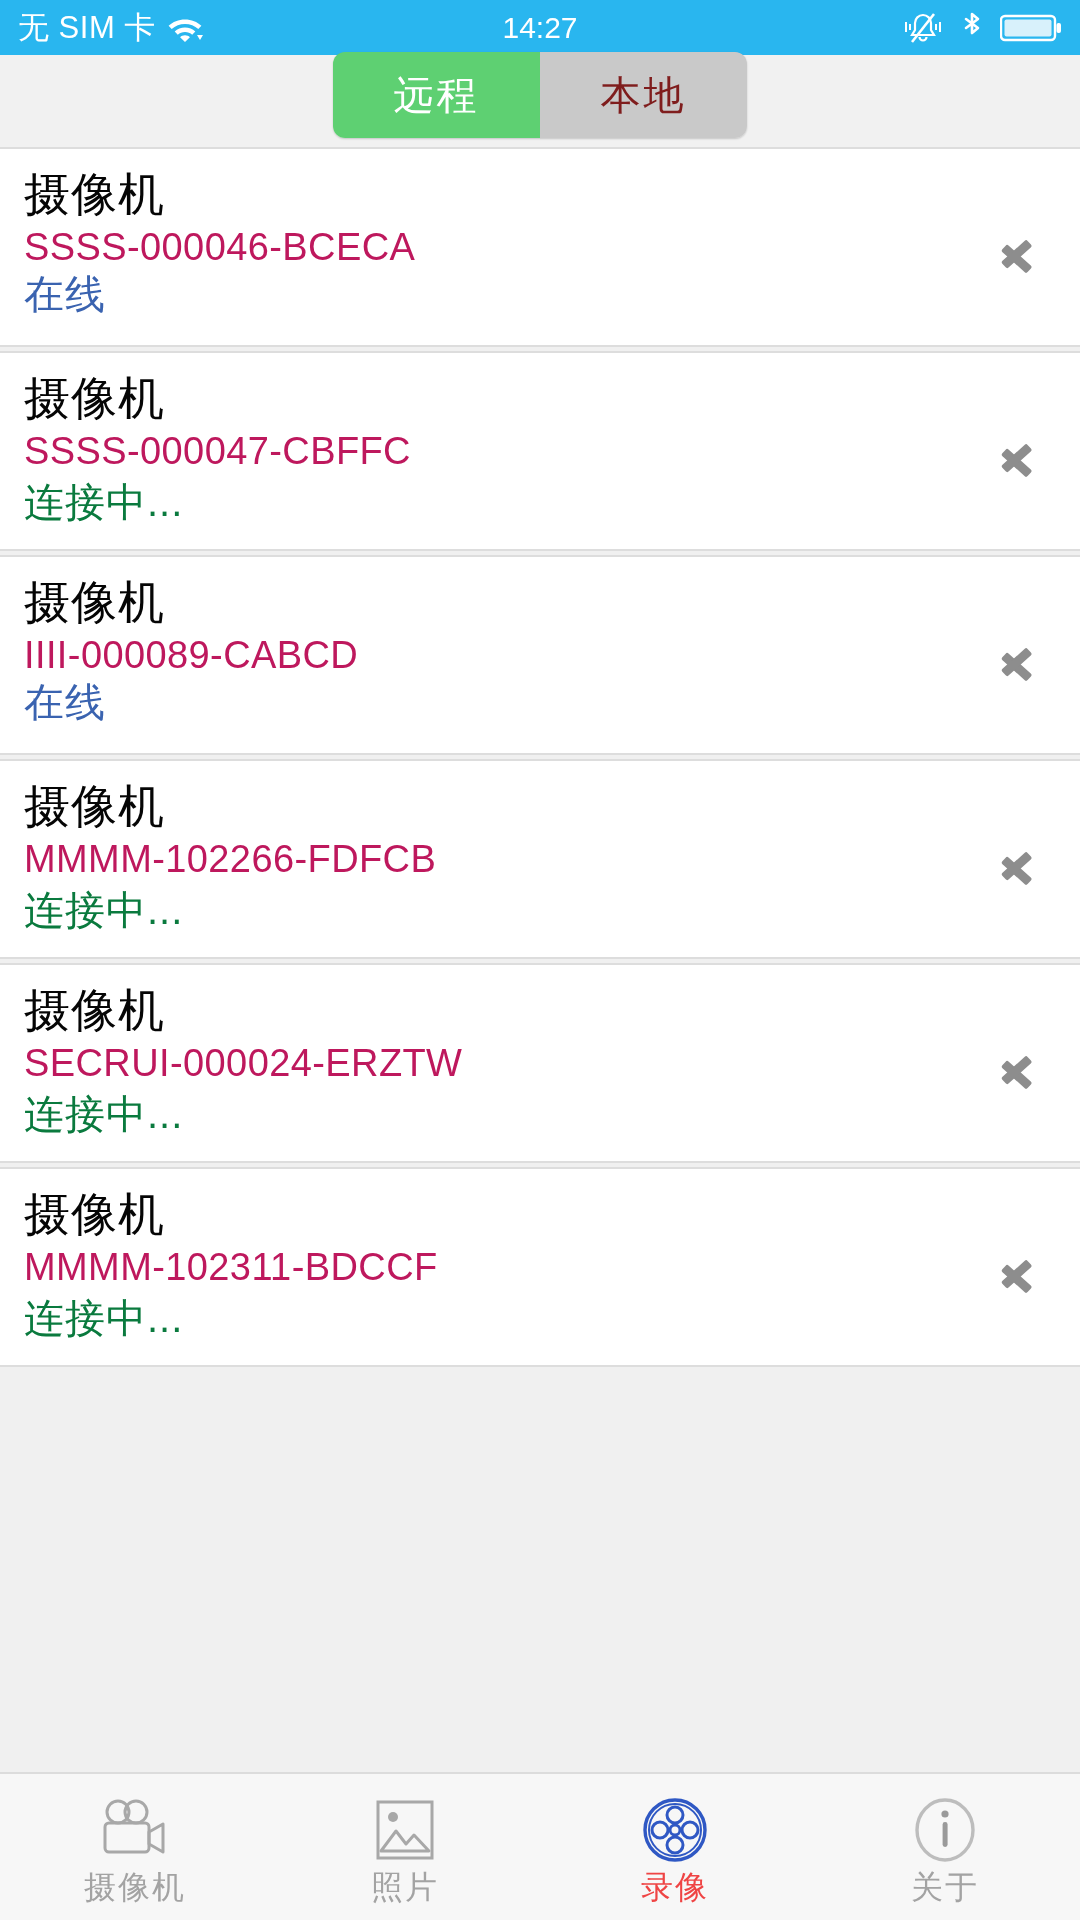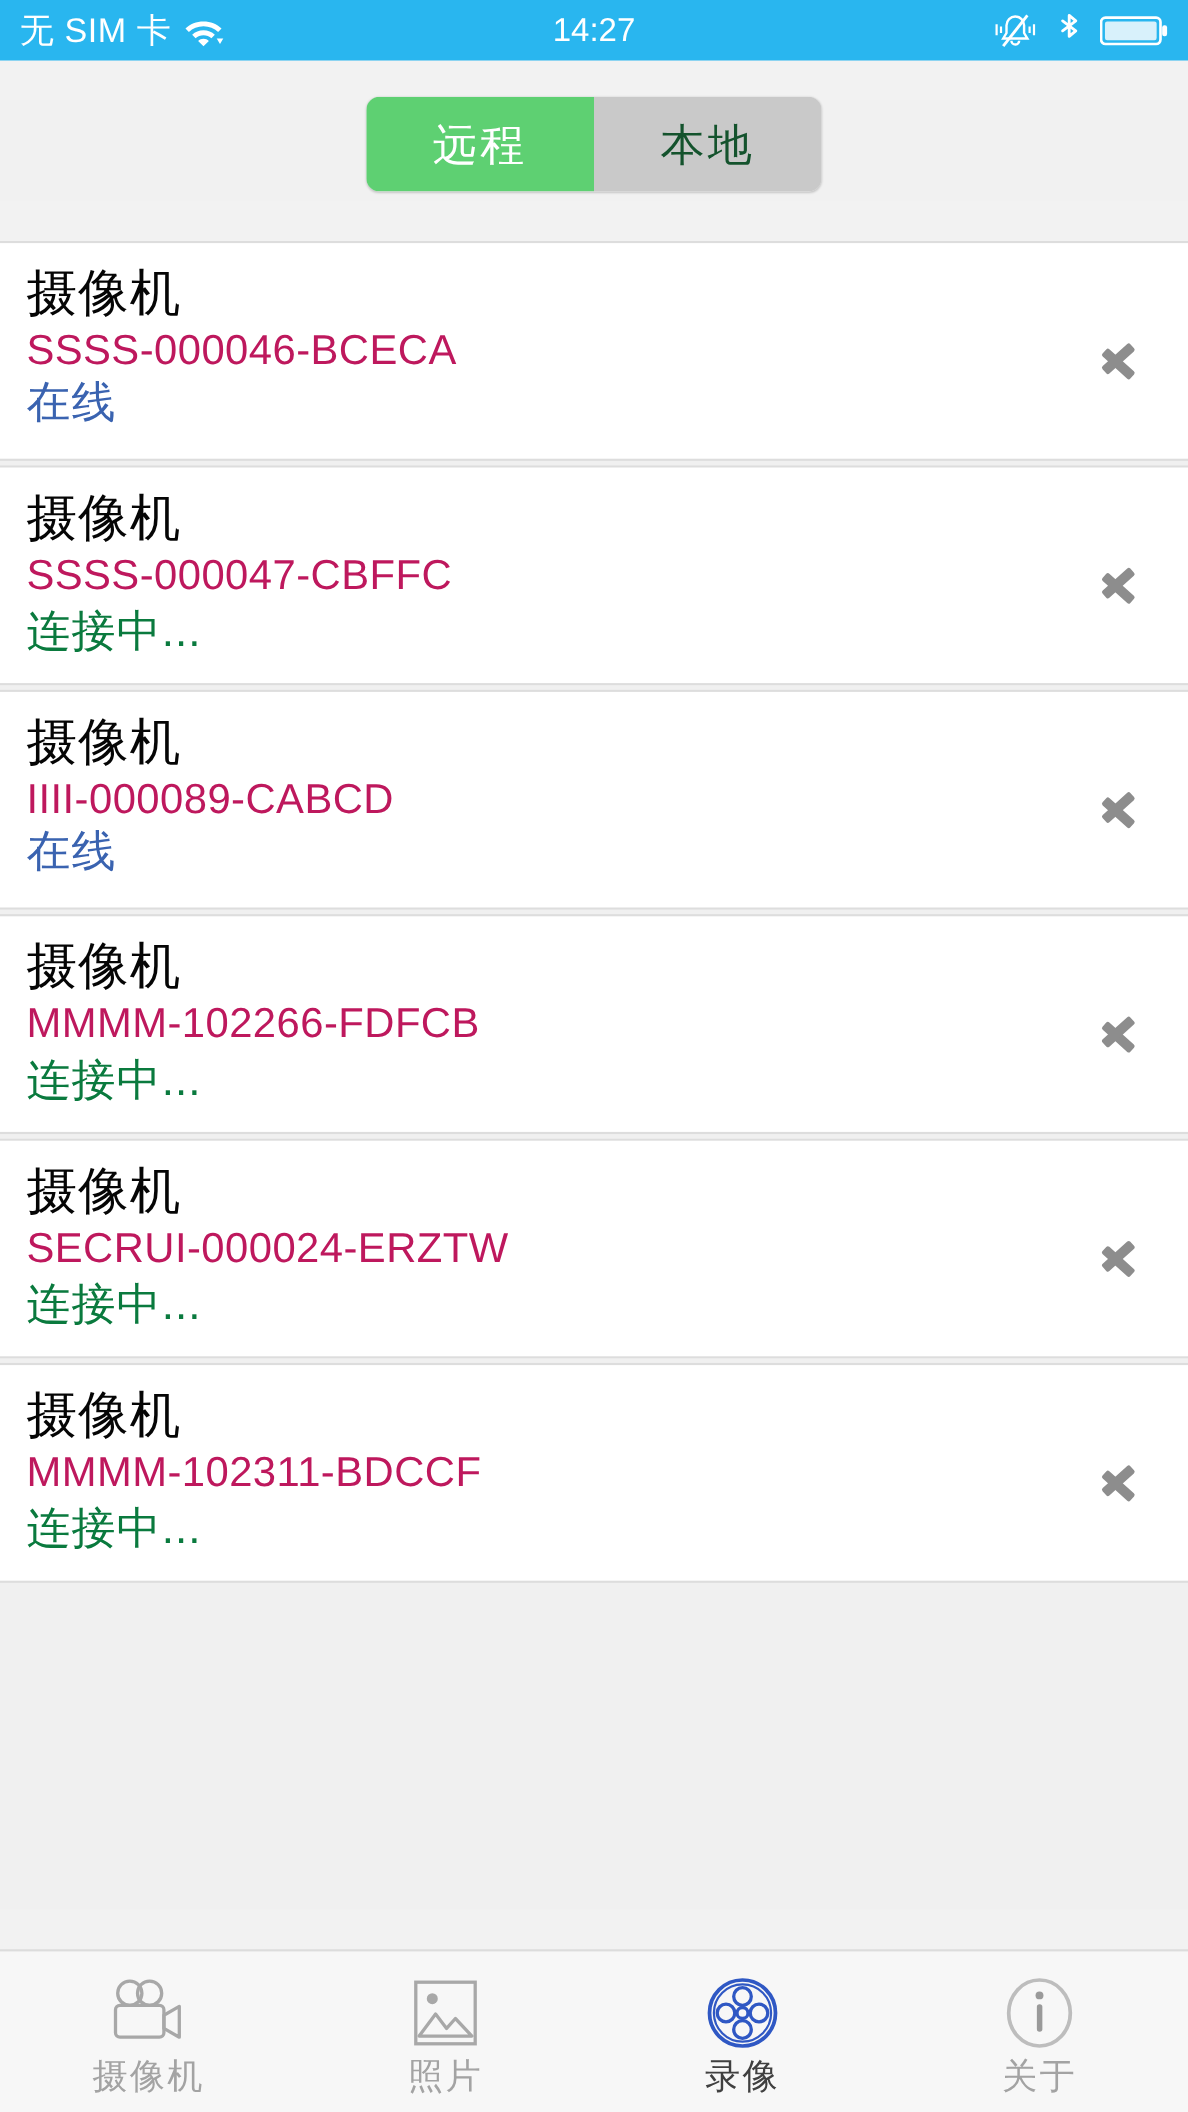--- a/index.html
+++ b/index.html
@@ -2,21 +2,21 @@
 <html><head>
 <meta charset="utf-8">
 <style>
   * { margin:0; padding:0; box-sizing:border-box; }
   html, body {
     width:1080px; height:1920px;
     font-family:"Liberation Sans","DejaVu Sans",sans-serif;
     background:#f2f2f2;
     overflow:hidden;
   }
-  .phone { position:relative; width:1080px; height:1920px; display:flex; flex-direction:column;gap:36px; }
+  .phone { position:relative; width:1080px; height:1920px; display:flex; flex-direction:column; }
 
   
   .statusbar {
     height:55px; flex:0 0 55px;
     background:#29b6ef;
     display:flex; align-items:center;
     padding:0 18px;
     color:#ffffff;
   }
   .sb-left  { display:flex; align-items:center; gap:10px; flex:1 1 0; }
@@ -53,21 +53,21 @@
     box-shadow:0 1px 2px rgba(0,0,0,0.18);
     position:relative; top:-6px;text-align:center;
   }
   .seg-btn {
     width:207px; height:86px;
     display:flex; align-items:center; justify-content:center;
     font-size:40px; letter-spacing:3px;
     border:none; cursor:pointer;
   }
   .seg-btn.active   { background:#5ed072; color:#ffffff; }
-  .seg-btn.inactive { background:#c9c9c9; color:#14532d; }
+  .seg-btn.inactive { background:#c9c9c9; color:#7f1d1d; }
 
   
   .list {
     flex:1 1 auto;
     background:#f0f0f0;
     overflow:hidden;
     position:relative;
   }
   .cam-row {
     background:#ffffff;
@@ -119,21 +119,21 @@
   }
   .tab {
     flex:1 1 0;
     display:flex; flex-direction:column; align-items:center; justify-content:center;
     gap:8px; cursor:pointer;
     padding-top:6px;
   }
   .tab-icon { height:66px; display:flex; align-items:center; justify-content:center; }
   .tab-label { font-size:32px; letter-spacing:2px; line-height:1; }
   .tab.inactive .tab-label { color:#a3a3a3; }
-  .tab.active   .tab-label { color:#404040; }
+  .tab.active   .tab-label { color:#ef4444; }
 </style>
 </head>
 <body>
 
 <div class="phone">
 
   <div class="statusbar">
     <div class="sb-left">
       <span class="sb-text">无 SIM 卡</span>
       <span class="sb-icon">

